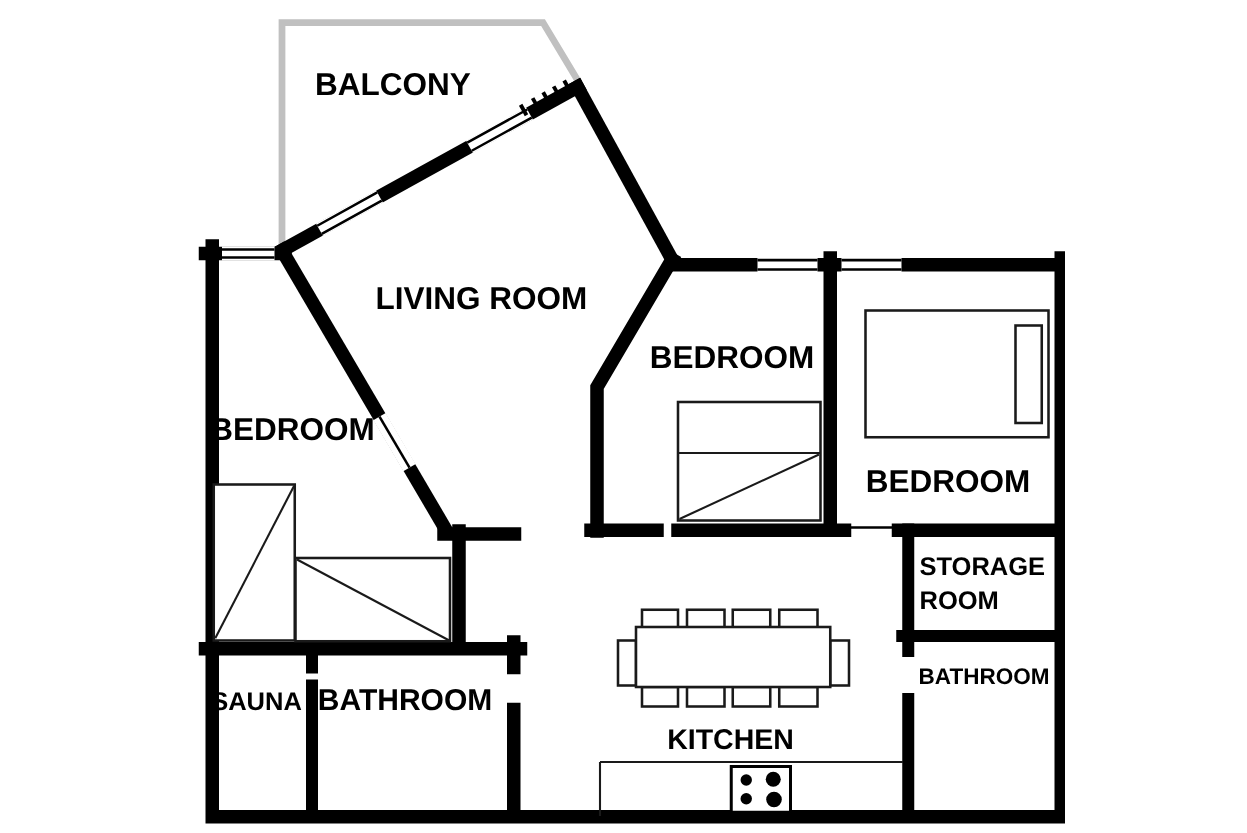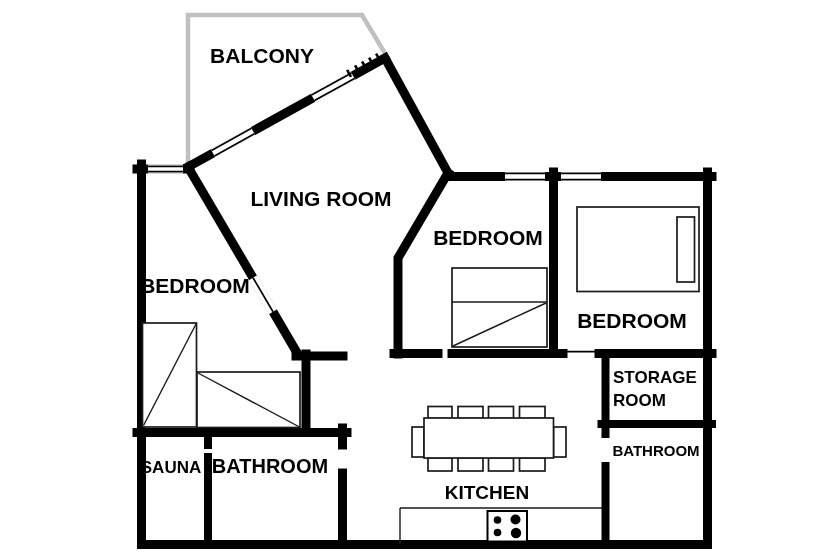--- a/index.html
+++ b/index.html
@@ -1,16 +1,16 @@
 <!DOCTYPE html>
 <html><head>
 <meta charset="utf-8">
 <style>
   html,body{margin:0;padding:0;background:#ffffff;}
-  .stage{width:831px;height:555px;position:relative;background:#ffffff;overflow:hidden;}
+  .stage{width:710px;height:555px;position:relative;background:#ffffff;overflow:hidden;}
   svg{display:block;font-family:"Liberation Sans","DejaVu Sans",sans-serif;}
   .wall{stroke:#000000;stroke-width:9;fill:none;stroke-linecap:square;}
   .wall8{stroke:#000000;stroke-width:8;fill:none;stroke-linecap:square;}
   .whiteover{stroke:#ffffff;stroke-width:9.6;fill:none;stroke-linecap:butt;}
   .thin{stroke:#000000;stroke-width:1.7;fill:none;}
   .furn{stroke:#1a1a1a;stroke-width:1.7;fill:#ffffff;}
   .furnline{stroke:#1a1a1a;stroke-width:1.4;fill:none;}
   .balc{stroke:#c0c0c0;stroke-width:4.5;fill:none;stroke-linejoin:miter;}
   .lbl{font-weight:bold;fill:#000000;text-anchor:middle;}
   .lbl-start{font-weight:bold;fill:#000000;text-anchor:start;}

